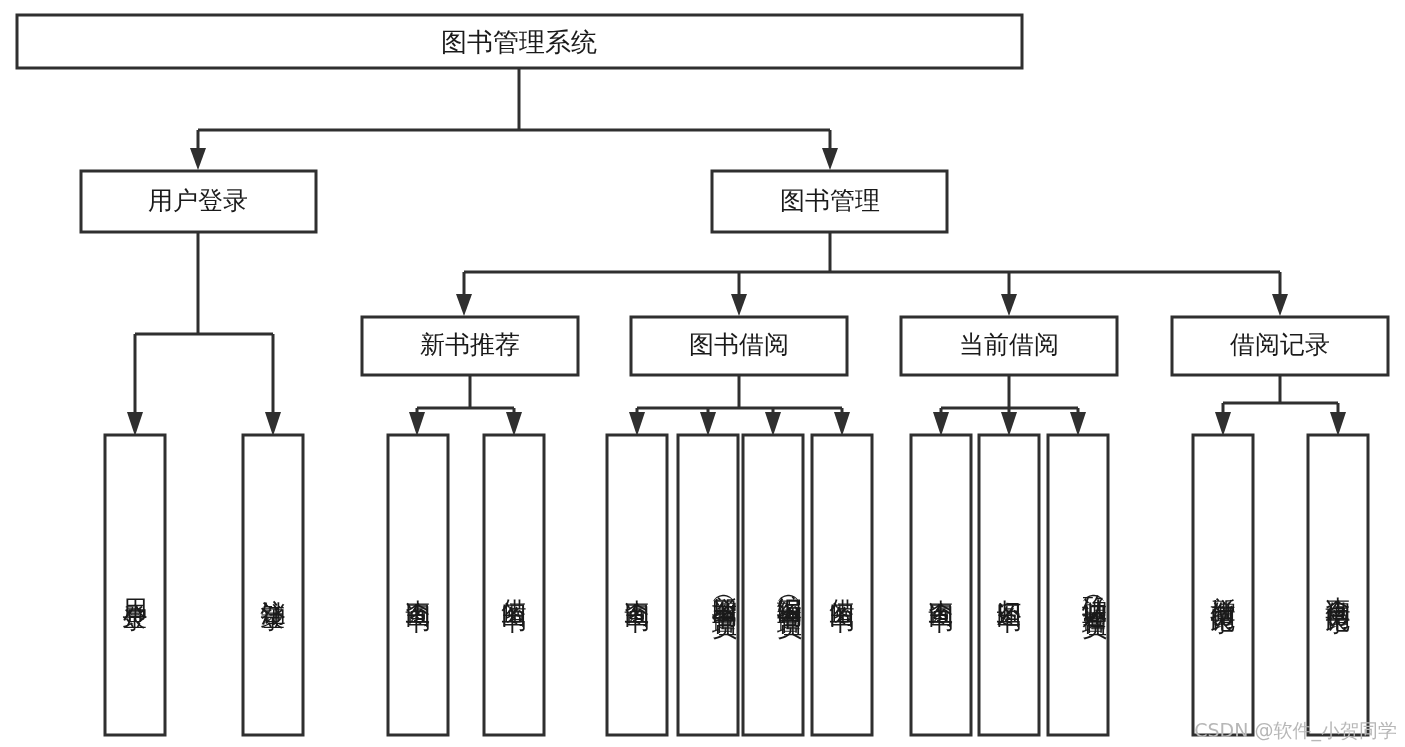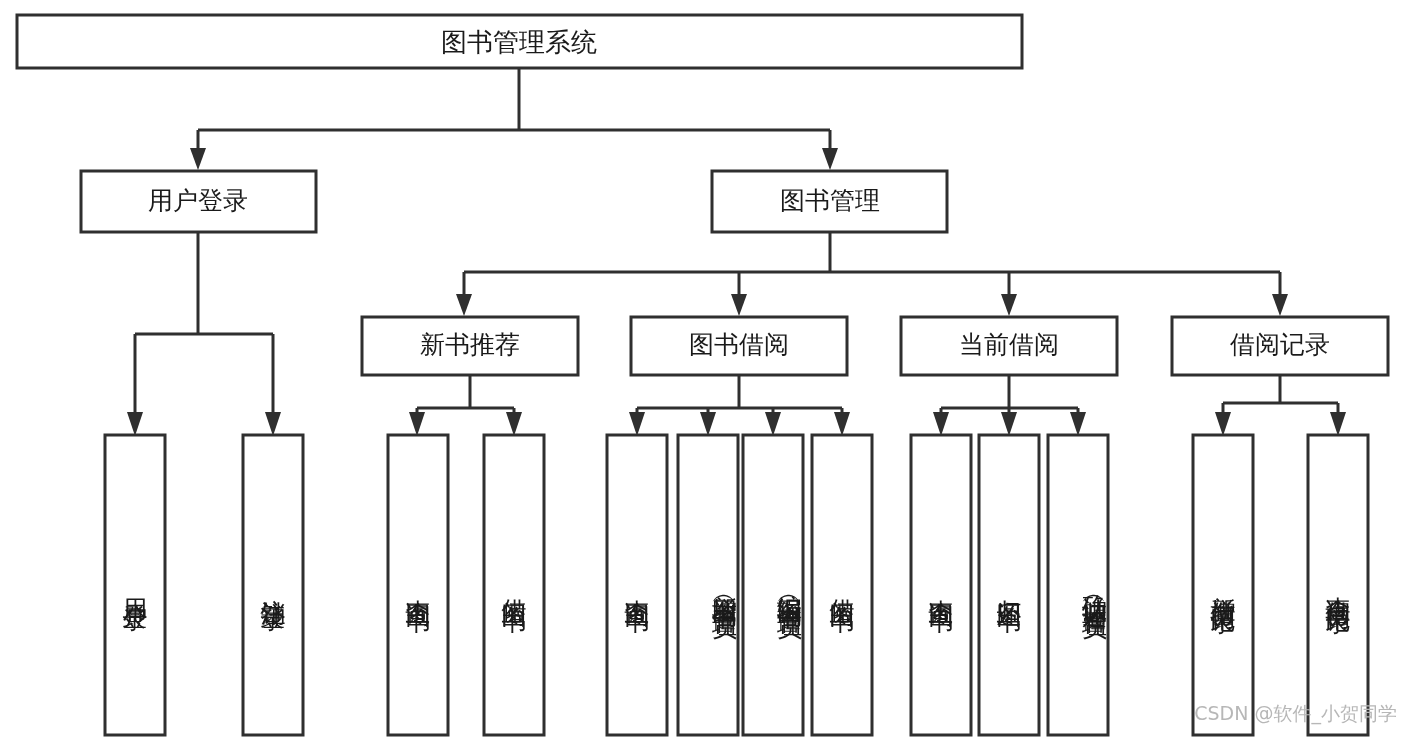--- a/index.html
+++ b/index.html
@@ -63,21 +63,21 @@
     line-height: 1.08;
     color: #1a1a1a;
     letter-spacing: 3px;
     white-space: nowrap;
     text-align: center;
     pointer-events: none;
   }
   .watermark {
     position: absolute;
     right: 8px;
-    bottom: 20px;
+    bottom: 3px;
     font-family: "DejaVu Sans", "Liberation Sans", sans-serif;
     font-size: 19px;
     color: #b7b7b7;
     white-space: nowrap;
   }
 </style>
 </head>
 <body>
 
 <div id="diagram-root">

